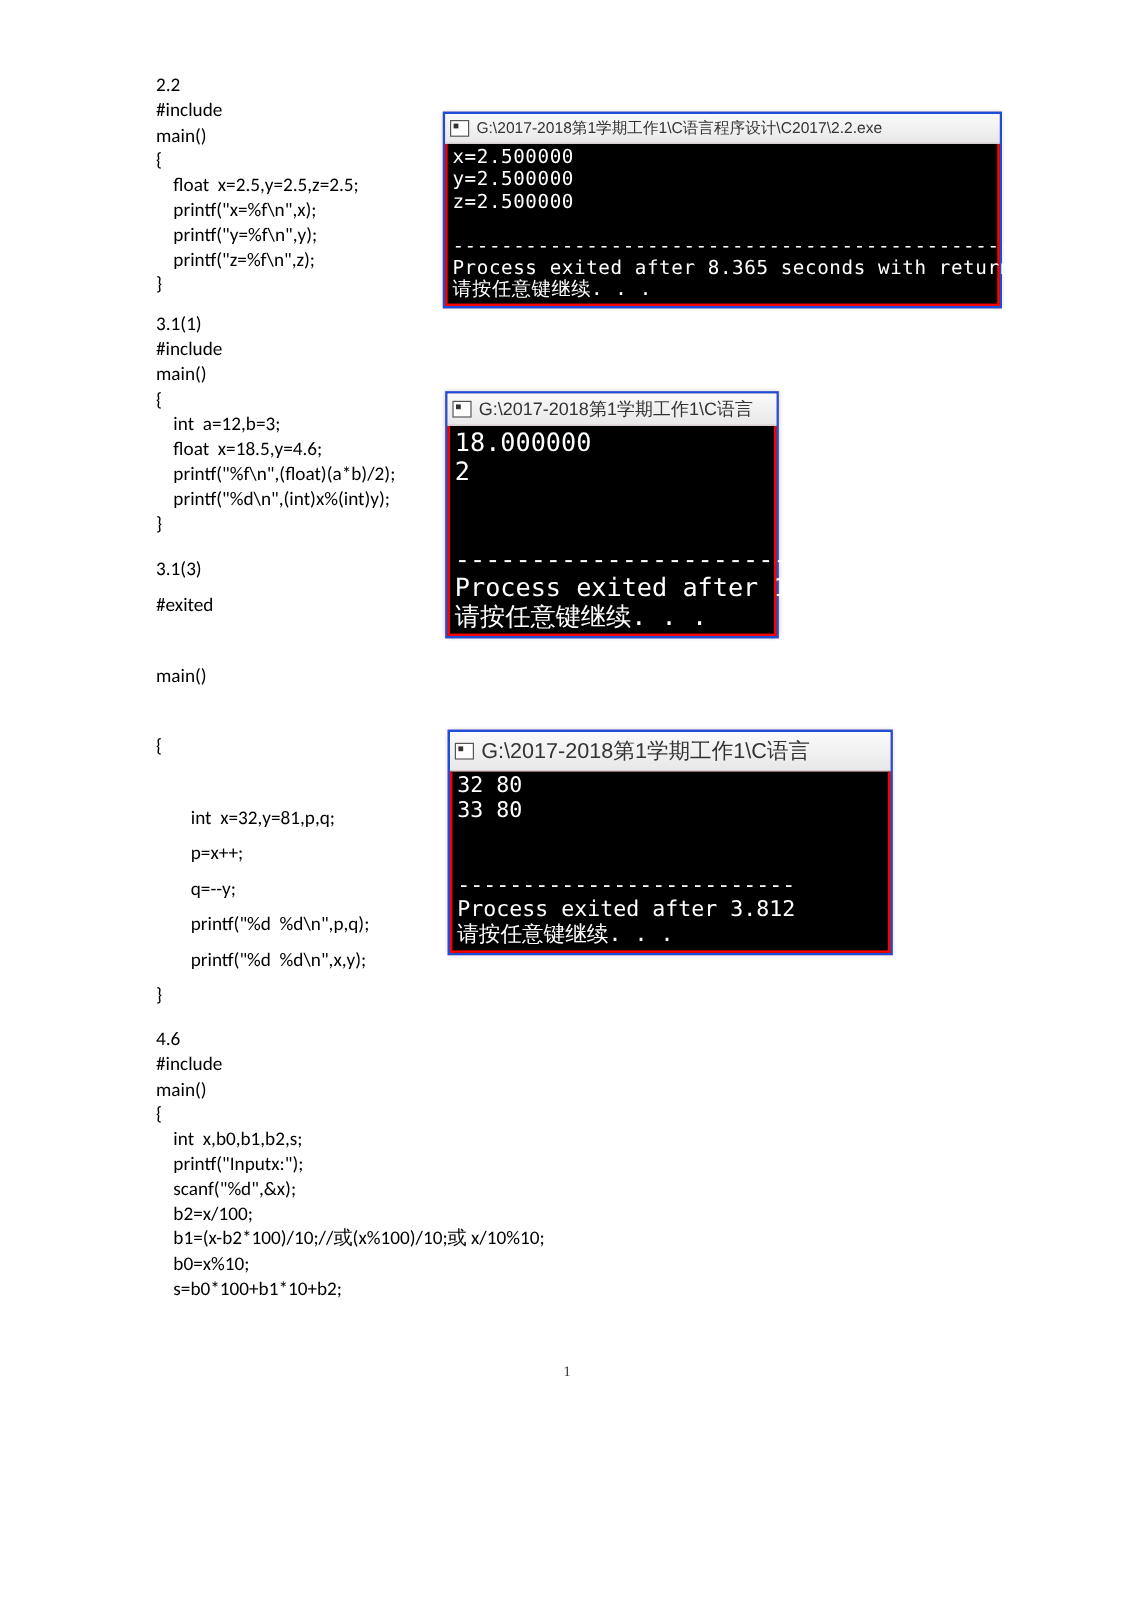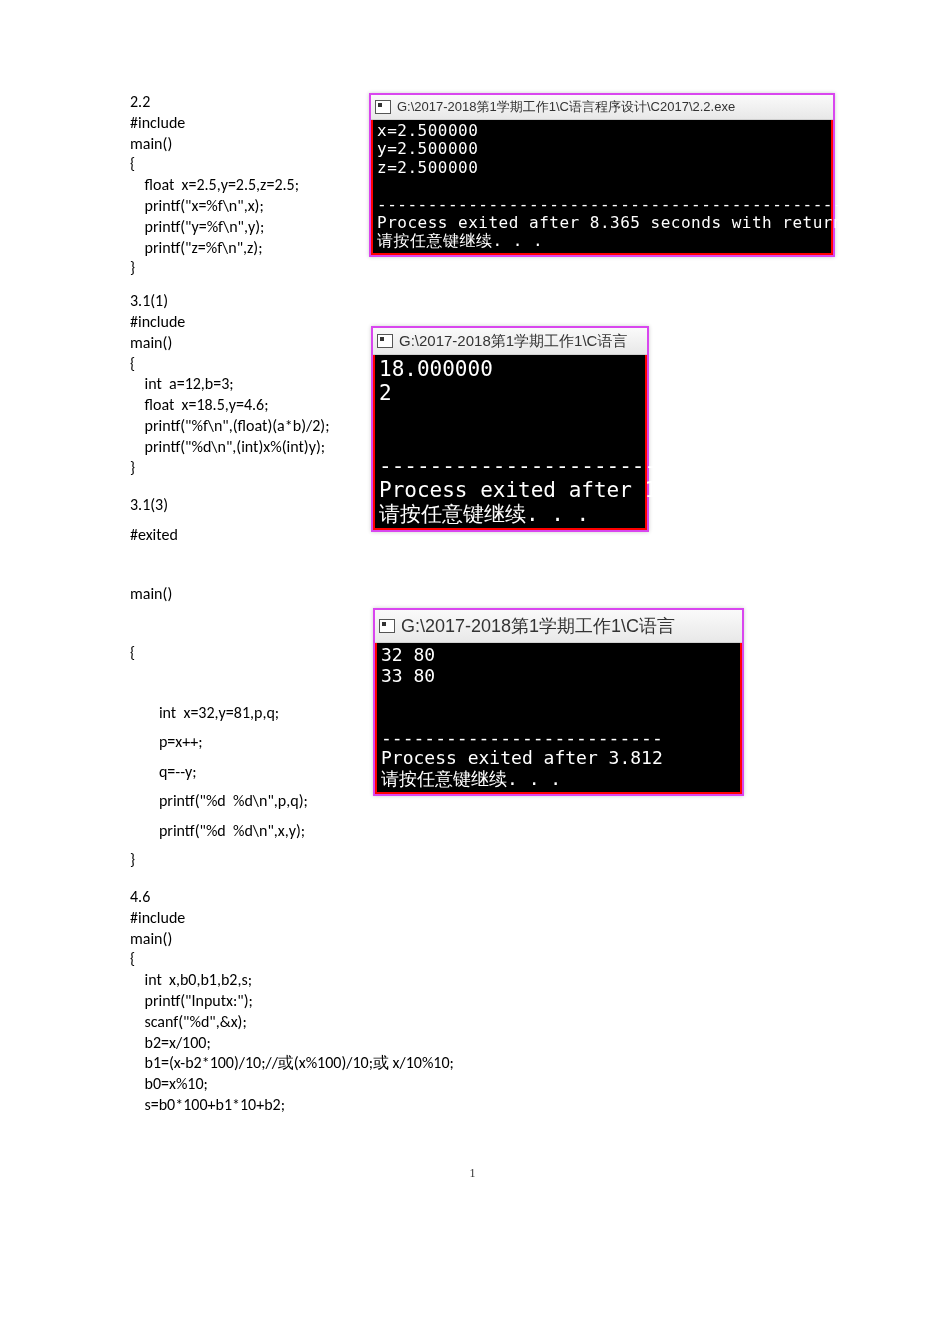--- a/index.html
+++ b/index.html
@@ -3,33 +3,33 @@
   <meta charset="utf-8">
   <style>
     body {
       margin: 0;
       padding: 0;
       font-family: "Microsoft YaHei", "Calibri", sans-serif;
       background: #ffffff;
       width: 945px;
     }
     .page {
-      padding: 92px 130px 40px 130px;
+      padding: 62px 130px 40px 130px;
       position: relative;
     }
     .code-block {
       font-family: "Calibri", sans-serif;
       font-size: 16px;
       line-height: 1.3;
       color: #000;
       white-space: pre;
     }
     .console-window {
       position: absolute;
-      border: 2px solid #d946ef;
+      border: 2px solid #1d4ed8;
       background: #fca5a5;
       box-shadow: 0 0 4px rgba(0,0,0,0.2);
     }
     .console-title {
       background: linear-gradient(to bottom, #fafafa, #e8e8e8);
       font-family: "Microsoft YaHei", sans-serif;
       color: #333;
       padding: 2px 4px;
       display: flex;
       align-items: center;

